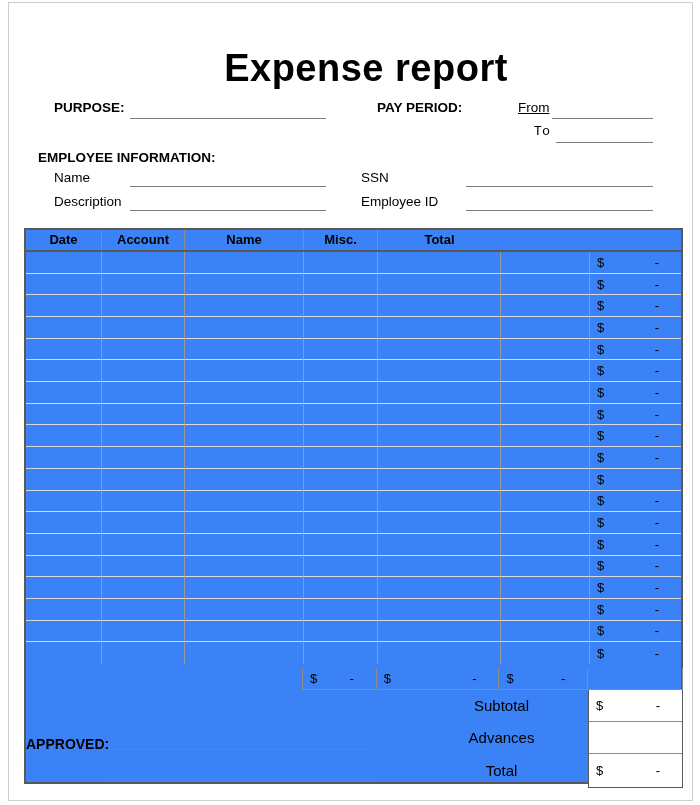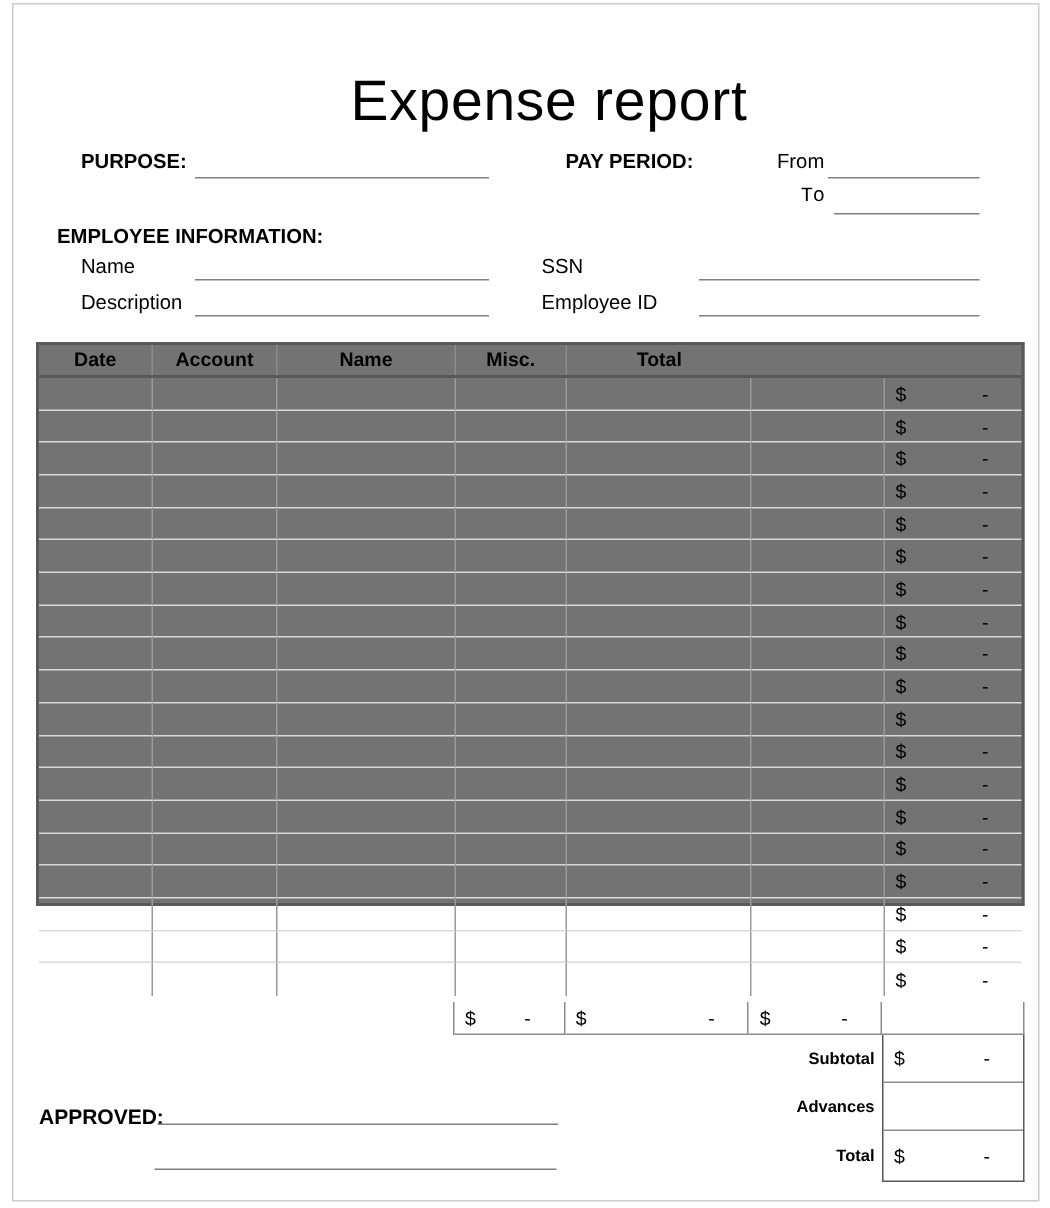--- a/index.html
+++ b/index.html
@@ -9,33 +9,33 @@
     font-family:"Liberation Sans", sans-serif;
     color:#000;
     overflow:hidden;
   }
   .frame {
     position:absolute; left:8px; top:2px; width:683px; height:797px;
     border:1px solid #cdcdcd; pointer-events:none;
   }
   .title {
     position:absolute; left:0; right:0; top:22px; text-align:center;
-    font-size:38px; font-weight:400; letter-spacing:0.5px;padding-left:32px;
+    font-size:38px; font-weight:700; letter-spacing:0.5px;padding-left:32px;
   }
   .lbl  { position:absolute; font-size:13.5px; white-space:nowrap; }
   .b    { font-weight:bold; }
   .fill {
     position:absolute; border-bottom:1px solid #7f7f7f; height:14px;
     font-size:13px; line-height:14px;
   }
   
   .etable {
-    position:absolute; left:24px; top:228px; width:659px; height:376px;
+    position:absolute; left:24px; top:228px; width:659px; height:556px;
     border:2px solid #595959; box-sizing:border-box;
-    background:#737373;
+    background:#3b82f6;
   }
   .thead {
     display:grid; grid-template-columns:76px 83px 119px 74px 123px 89px auto;
     height:20px; border-bottom:2px solid #595959;
   }
   .thead .hc {
     font-size:13px; font-weight:bold; text-align:center; line-height:20px;
     border-right:1px solid #8c8c8c; overflow:hidden;
   }
   .thead .hc:last-child { border-right:none; }
@@ -64,36 +64,36 @@
   }
   
   .sumbox {
     position:absolute; left:588px; top:690px; width:95px; height:98px;
     box-sizing:border-box; border:1px solid #595959; border-top:none;
     background:#fff;
   }
   .sumbox .srow { box-sizing:border-box; border-bottom:1px solid #8c8c8c; }
   .sumbox .srow:last-child { border-bottom:none; }
   .sumlabel {
-    position:absolute; left:420px; width:163px; text-align:right;
-    font-weight:bold; font-size:11px;
+    position:absolute; left:420px; width:163px; text-align:center;
+    font-weight:normal; font-size:15px;
   }
 </style>
 </head>
 <body>
 
 <div class="frame"></div>
 
 <h1 class="title">Expense report</h1>
 
 <span class="lbl b" style="left:54px; top:100px;">PURPOSE:</span>
 <span class="fill" style="left:130px; top:104px; width:196px;"></span>
 
 <span class="lbl b" style="left:377px; top:100px;text-align:right;">PAY PERIOD:</span>
-<span class="lbl" style="left:518px; top:100px;">From</span>
+<span class="lbl" style="left:518px; top:100px;text-decoration:underline;">From</span>
 <span class="fill" style="left:552px; top:104px; width:101px;"></span>
 <span class="lbl" style="left:500px; top:124px; width:50px; text-align:right;font-family:Liberation Mono, monospace;">To</span>
 <span class="fill" style="left:556px; top:128px; width:97px;"></span>
 
 <span class="lbl b" style="left:38px; top:150px;">EMPLOYEE INFORMATION:</span>
 
 <span class="lbl" style="left:54px; top:170px;">Name</span>
 <span class="fill" style="left:130px; top:172px; width:196px;"></span>
 <span class="lbl" style="left:361px; top:170px;text-align:center;">SSN</span>
 <span class="fill" style="left:466px; top:172px; width:187px;"></span>

